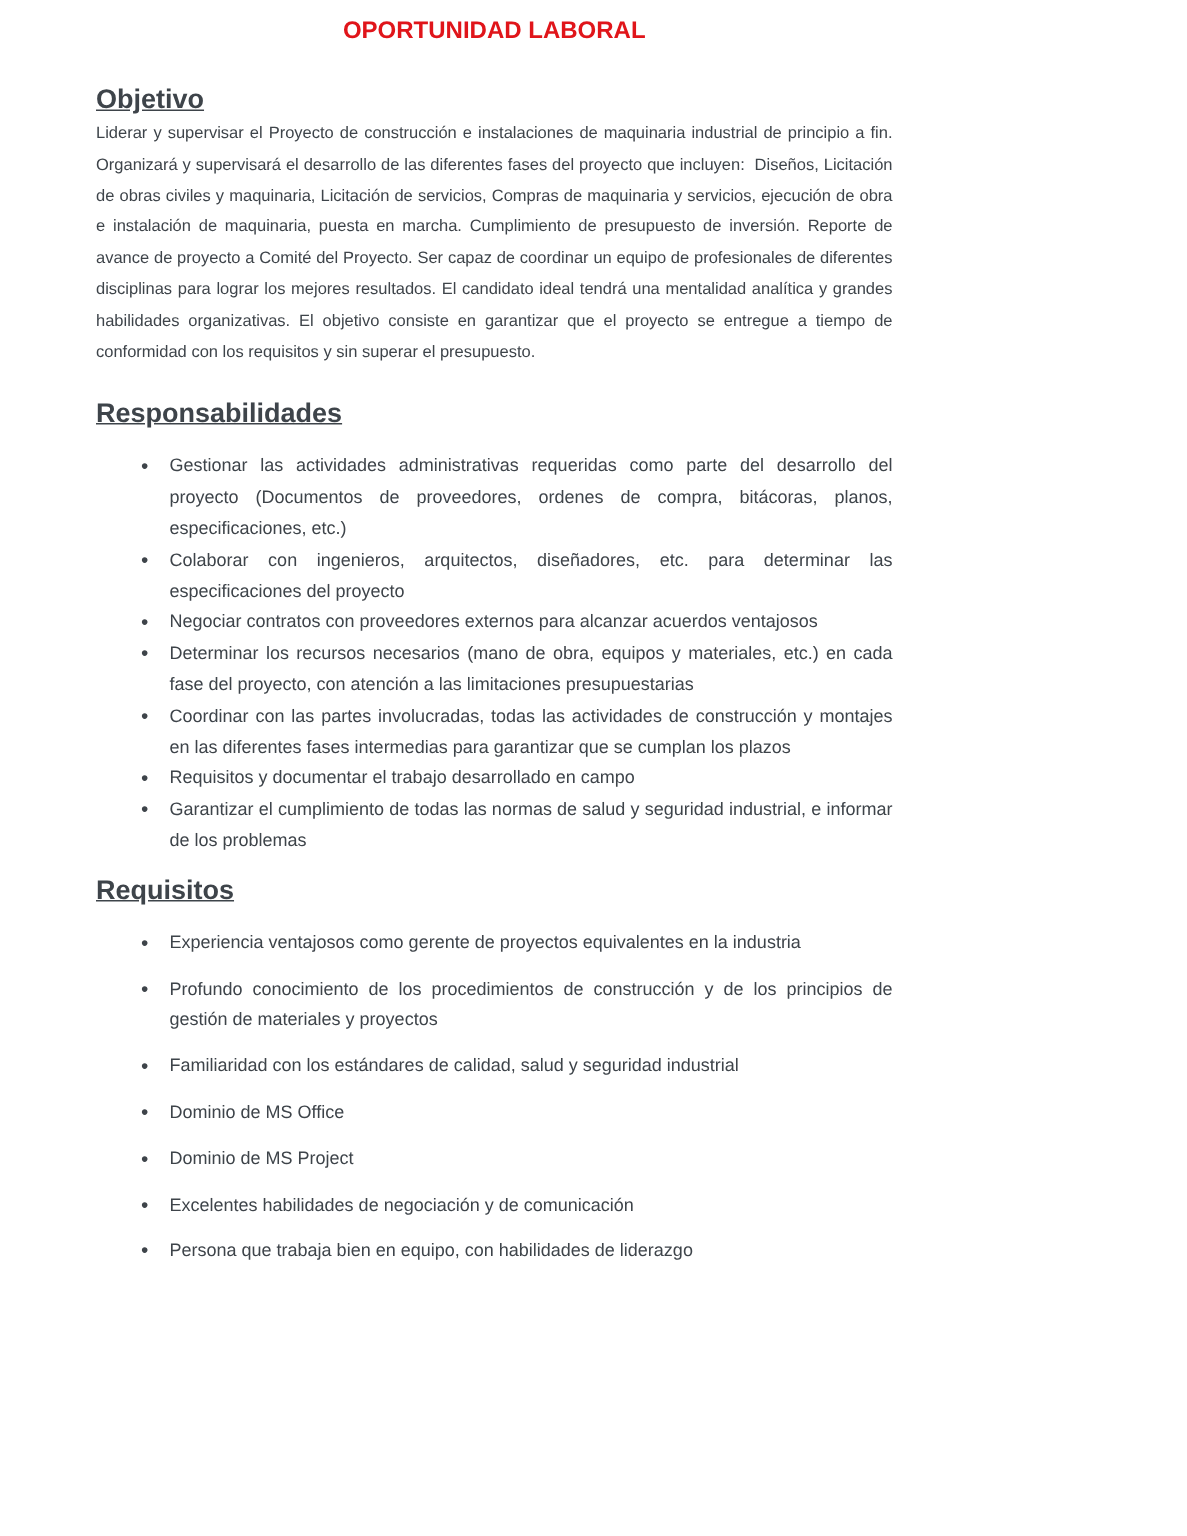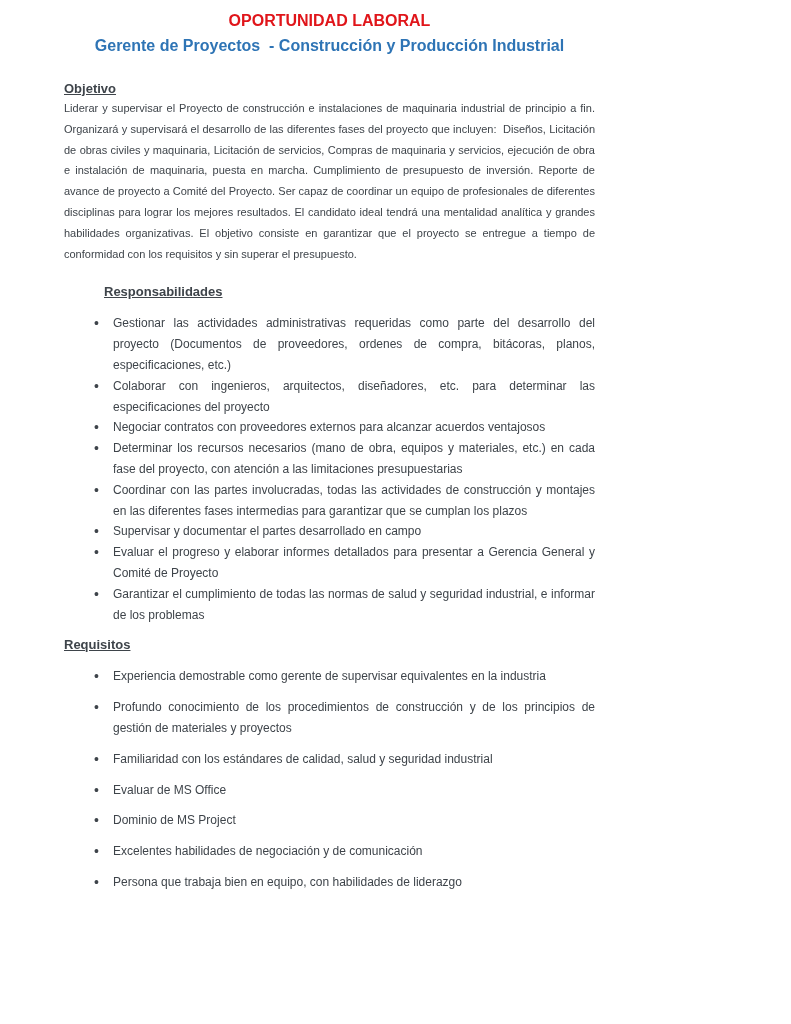--- a/index.html
+++ b/index.html
@@ -30,27 +30,27 @@
   .doc-subtitle {
     margin: 7px 0 0 0;
     text-align: center;
     font-size: 16px;
     font-weight: bold;
     color: #2e74b5;
     white-space: pre-wrap;
   }
   .section-heading {
     margin: 0;
-    font-size: 13px;
+    font-size: 18px;
     font-weight: bold;
     text-decoration: underline;
     color: #3e444a;
   }
   .mt-objetivo      { margin-top: 26px; }
-  .mt-resp          { margin-top: 20px; margin-left: 40px; }
+  .mt-resp          { margin-top: 20px; }
   .mt-req           { margin-top: 12px; }
   .body-par {
     margin: 2px 0 0 0;
     font-size: 11px;
     line-height: 20.8px;
     text-align: justify;
     white-space: pre-wrap;
   }
   ul.bullets {
     margin: 14px 0 0 0;
@@ -71,42 +71,40 @@
     font-size: 14px;
   }
   ul.bullets.spaced li { margin-bottom: 10px; }
 </style>
 </head>
 <body>
 
 <div class="page">
 
   <h1 class="doc-title">OPORTUNIDAD LABORAL</h1>
-  <h2 class="doc-subtitle">Gerente de Proyectos  - Construcción y Producción Industrial</h2>
 
   <h3 class="section-heading mt-objetivo">Objetivo</h3>
   <p class="body-par">Liderar y supervisar el Proyecto de construcción e instalaciones de maquinaria industrial de principio a fin. Organizará y supervisará el desarrollo de las diferentes fases del proyecto que incluyen:  Diseños, Licitación de obras civiles y maquinaria, Licitación de servicios, Compras de maquinaria y servicios, ejecución de obra e instalación de maquinaria, puesta en marcha. Cumplimiento de presupuesto de inversión. Reporte de avance de proyecto a Comité del Proyecto. Ser capaz de coordinar un equipo de profesionales de diferentes disciplinas para lograr los mejores resultados. El candidato ideal tendrá una mentalidad analítica y grandes habilidades organizativas. El objetivo consiste en garantizar que el proyecto se entregue a tiempo de conformidad con los requisitos y sin superar el presupuesto.</p>
 
   <h3 class="section-heading mt-resp">Responsabilidades</h3>
   <ul class="bullets">
     <li>Gestionar las actividades administrativas requeridas como parte del desarrollo del proyecto (Documentos de proveedores, ordenes de compra, bitácoras, planos, especificaciones, etc.)</li>
     <li>Colaborar con ingenieros, arquitectos, diseñadores, etc. para determinar las especificaciones del proyecto</li>
     <li>Negociar contratos con proveedores externos para alcanzar acuerdos ventajosos</li>
     <li>Determinar los recursos necesarios (mano de obra, equipos y materiales, etc.) en cada fase del proyecto, con atención a las limitaciones presupuestarias</li>
     <li>Coordinar con las partes involucradas, todas las actividades de construcción y montajes en las diferentes fases intermedias para garantizar que se cumplan los plazos</li>
-    <li>Supervisar y documentar el partes desarrollado en campo</li>
-    <li>Evaluar el progreso y elaborar informes detallados para presentar a Gerencia General y Comité de Proyecto</li>
+    <li>Requisitos y documentar el trabajo desarrollado en campo</li>
     <li>Garantizar el cumplimiento de todas las normas de salud y seguridad industrial, e informar de los problemas</li>
   </ul>
 
   <h3 class="section-heading mt-req">Requisitos</h3>
   <ul class="bullets spaced">
-    <li>Experiencia demostrable como gerente de supervisar equivalentes en la industria</li>
+    <li>Experiencia ventajosos como gerente de proyectos equivalentes en la industria</li>
     <li>Profundo conocimiento de los procedimientos de construcción y de los principios de gestión de materiales y proyectos</li>
     <li>Familiaridad con los estándares de calidad, salud y seguridad industrial</li>
-    <li>Evaluar de MS Office</li>
+    <li>Dominio de MS Office</li>
     <li>Dominio de MS Project</li>
     <li>Excelentes habilidades de negociación y de comunicación</li>
     <li>Persona que trabaja bien en equipo, con habilidades de liderazgo</li>
 
   </ul>
 
 </div>
 
 </body></html>

